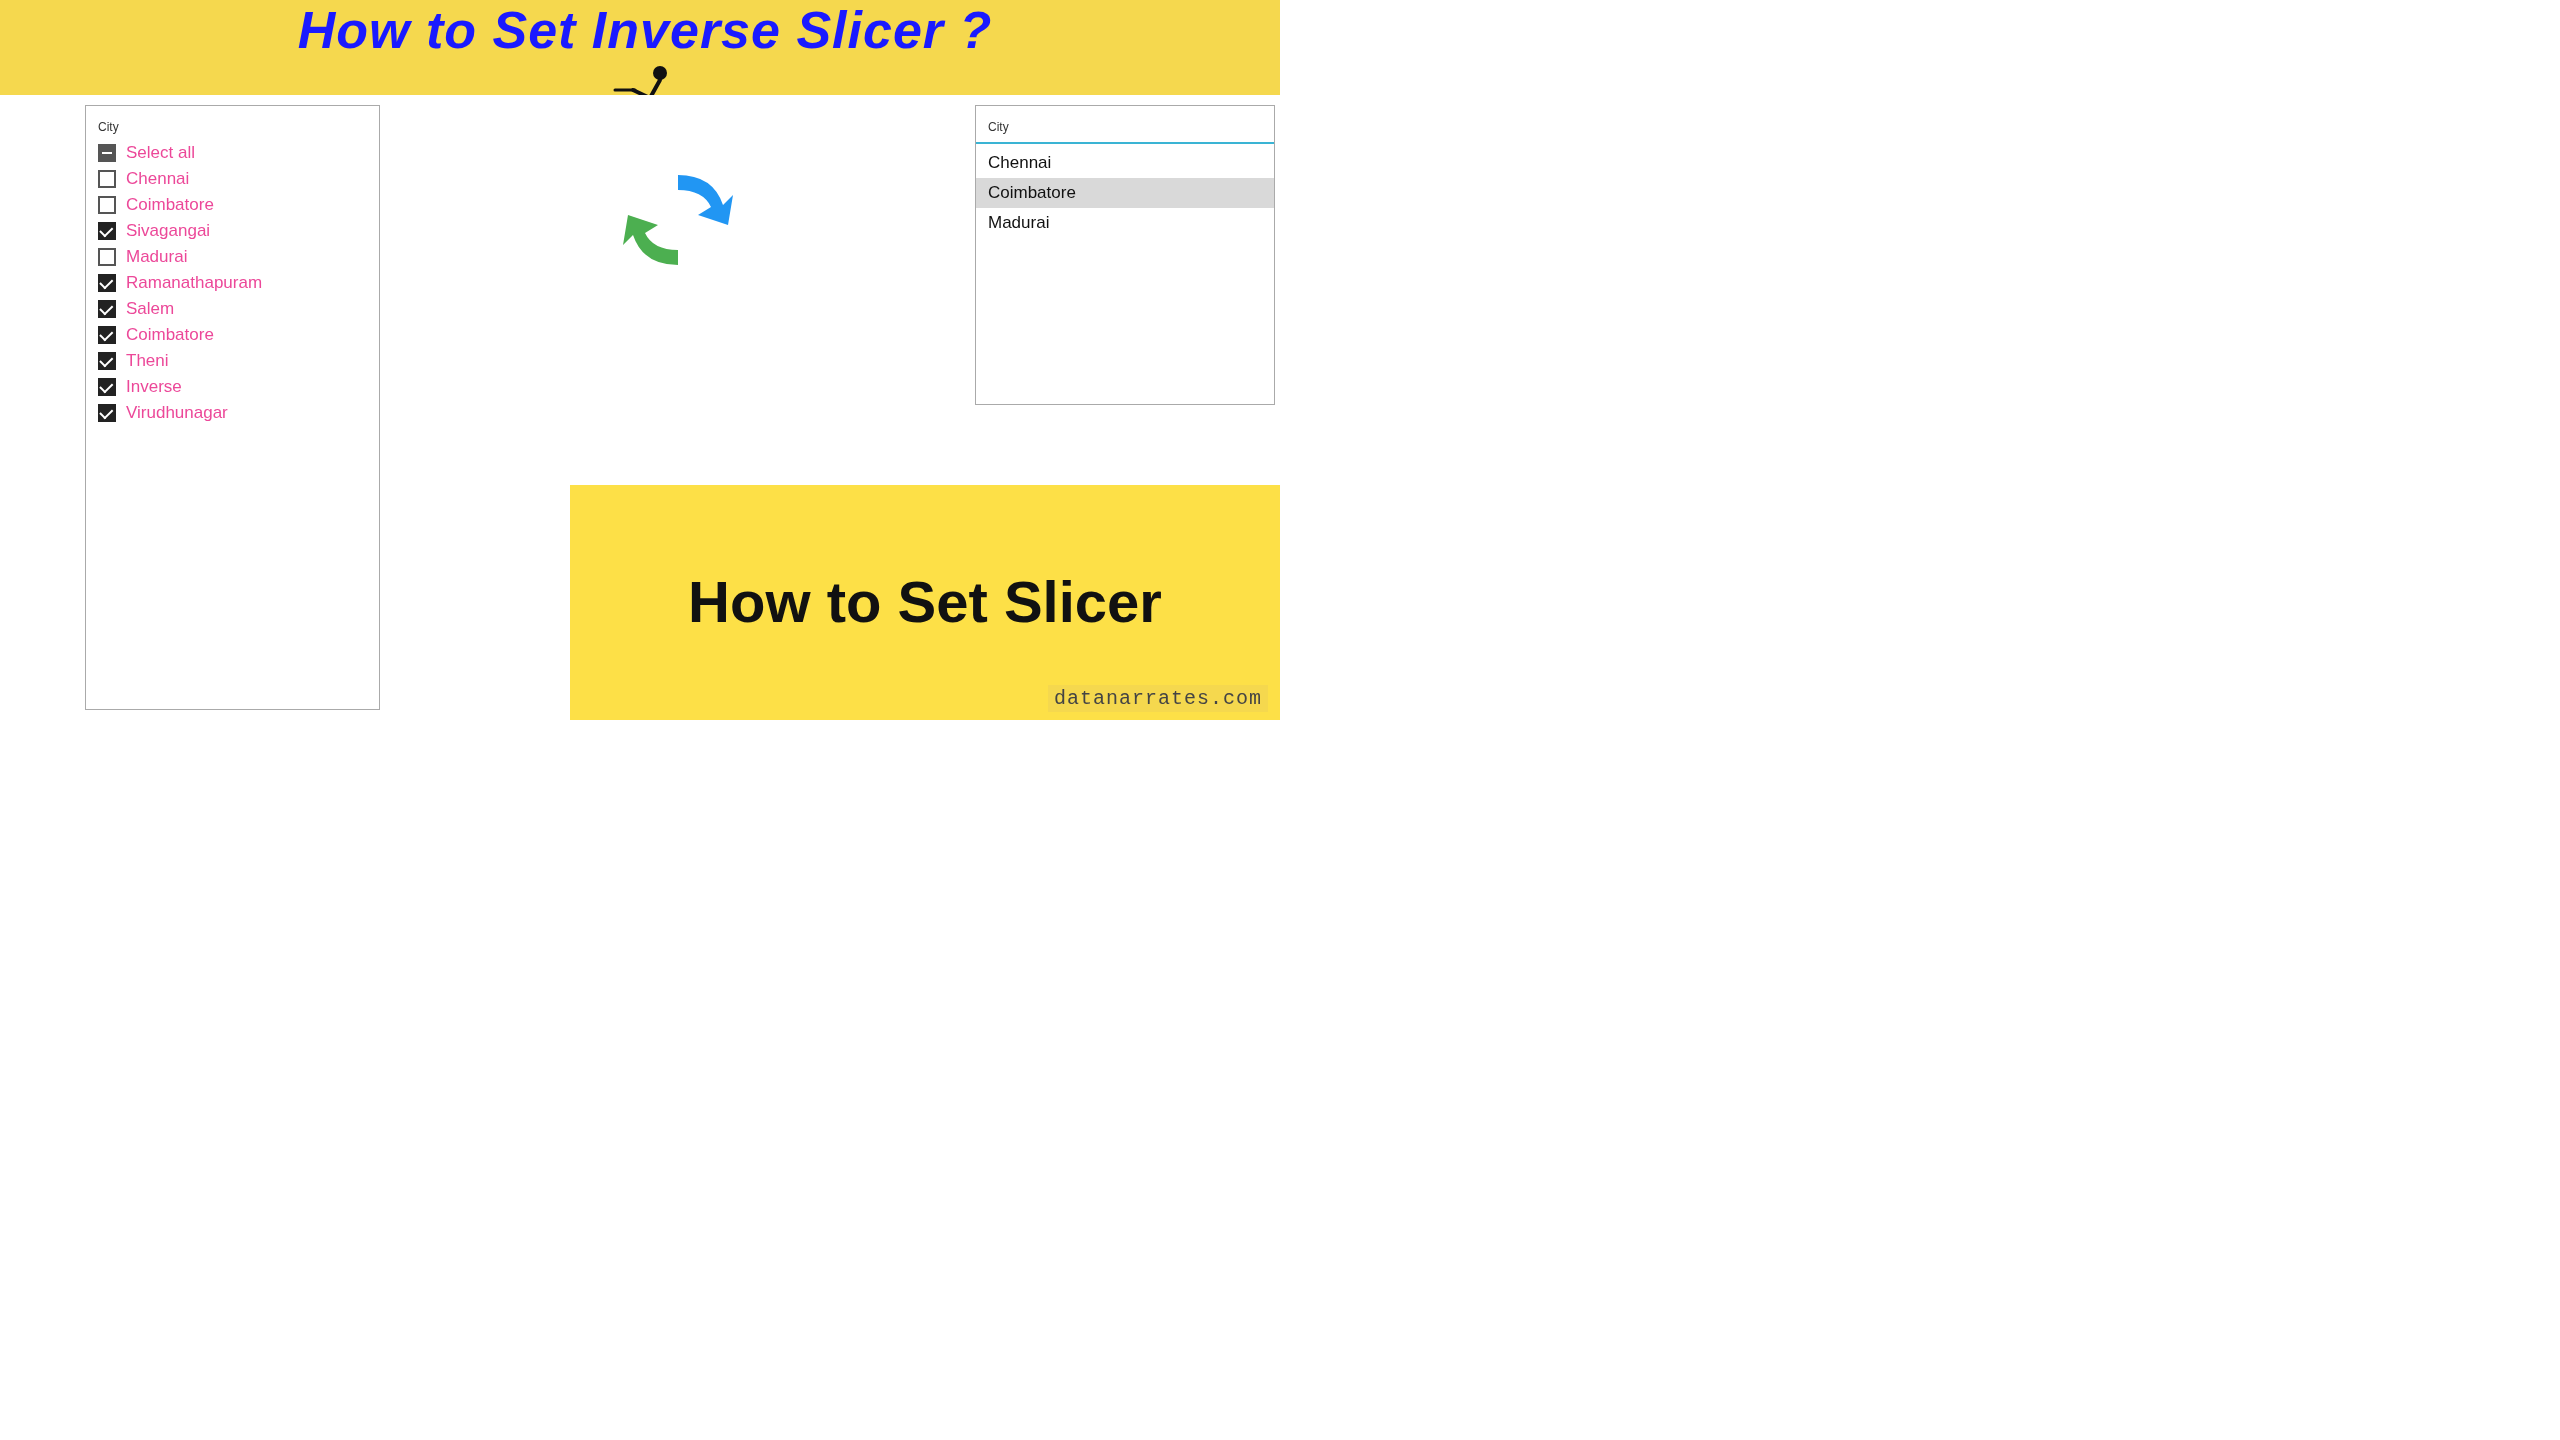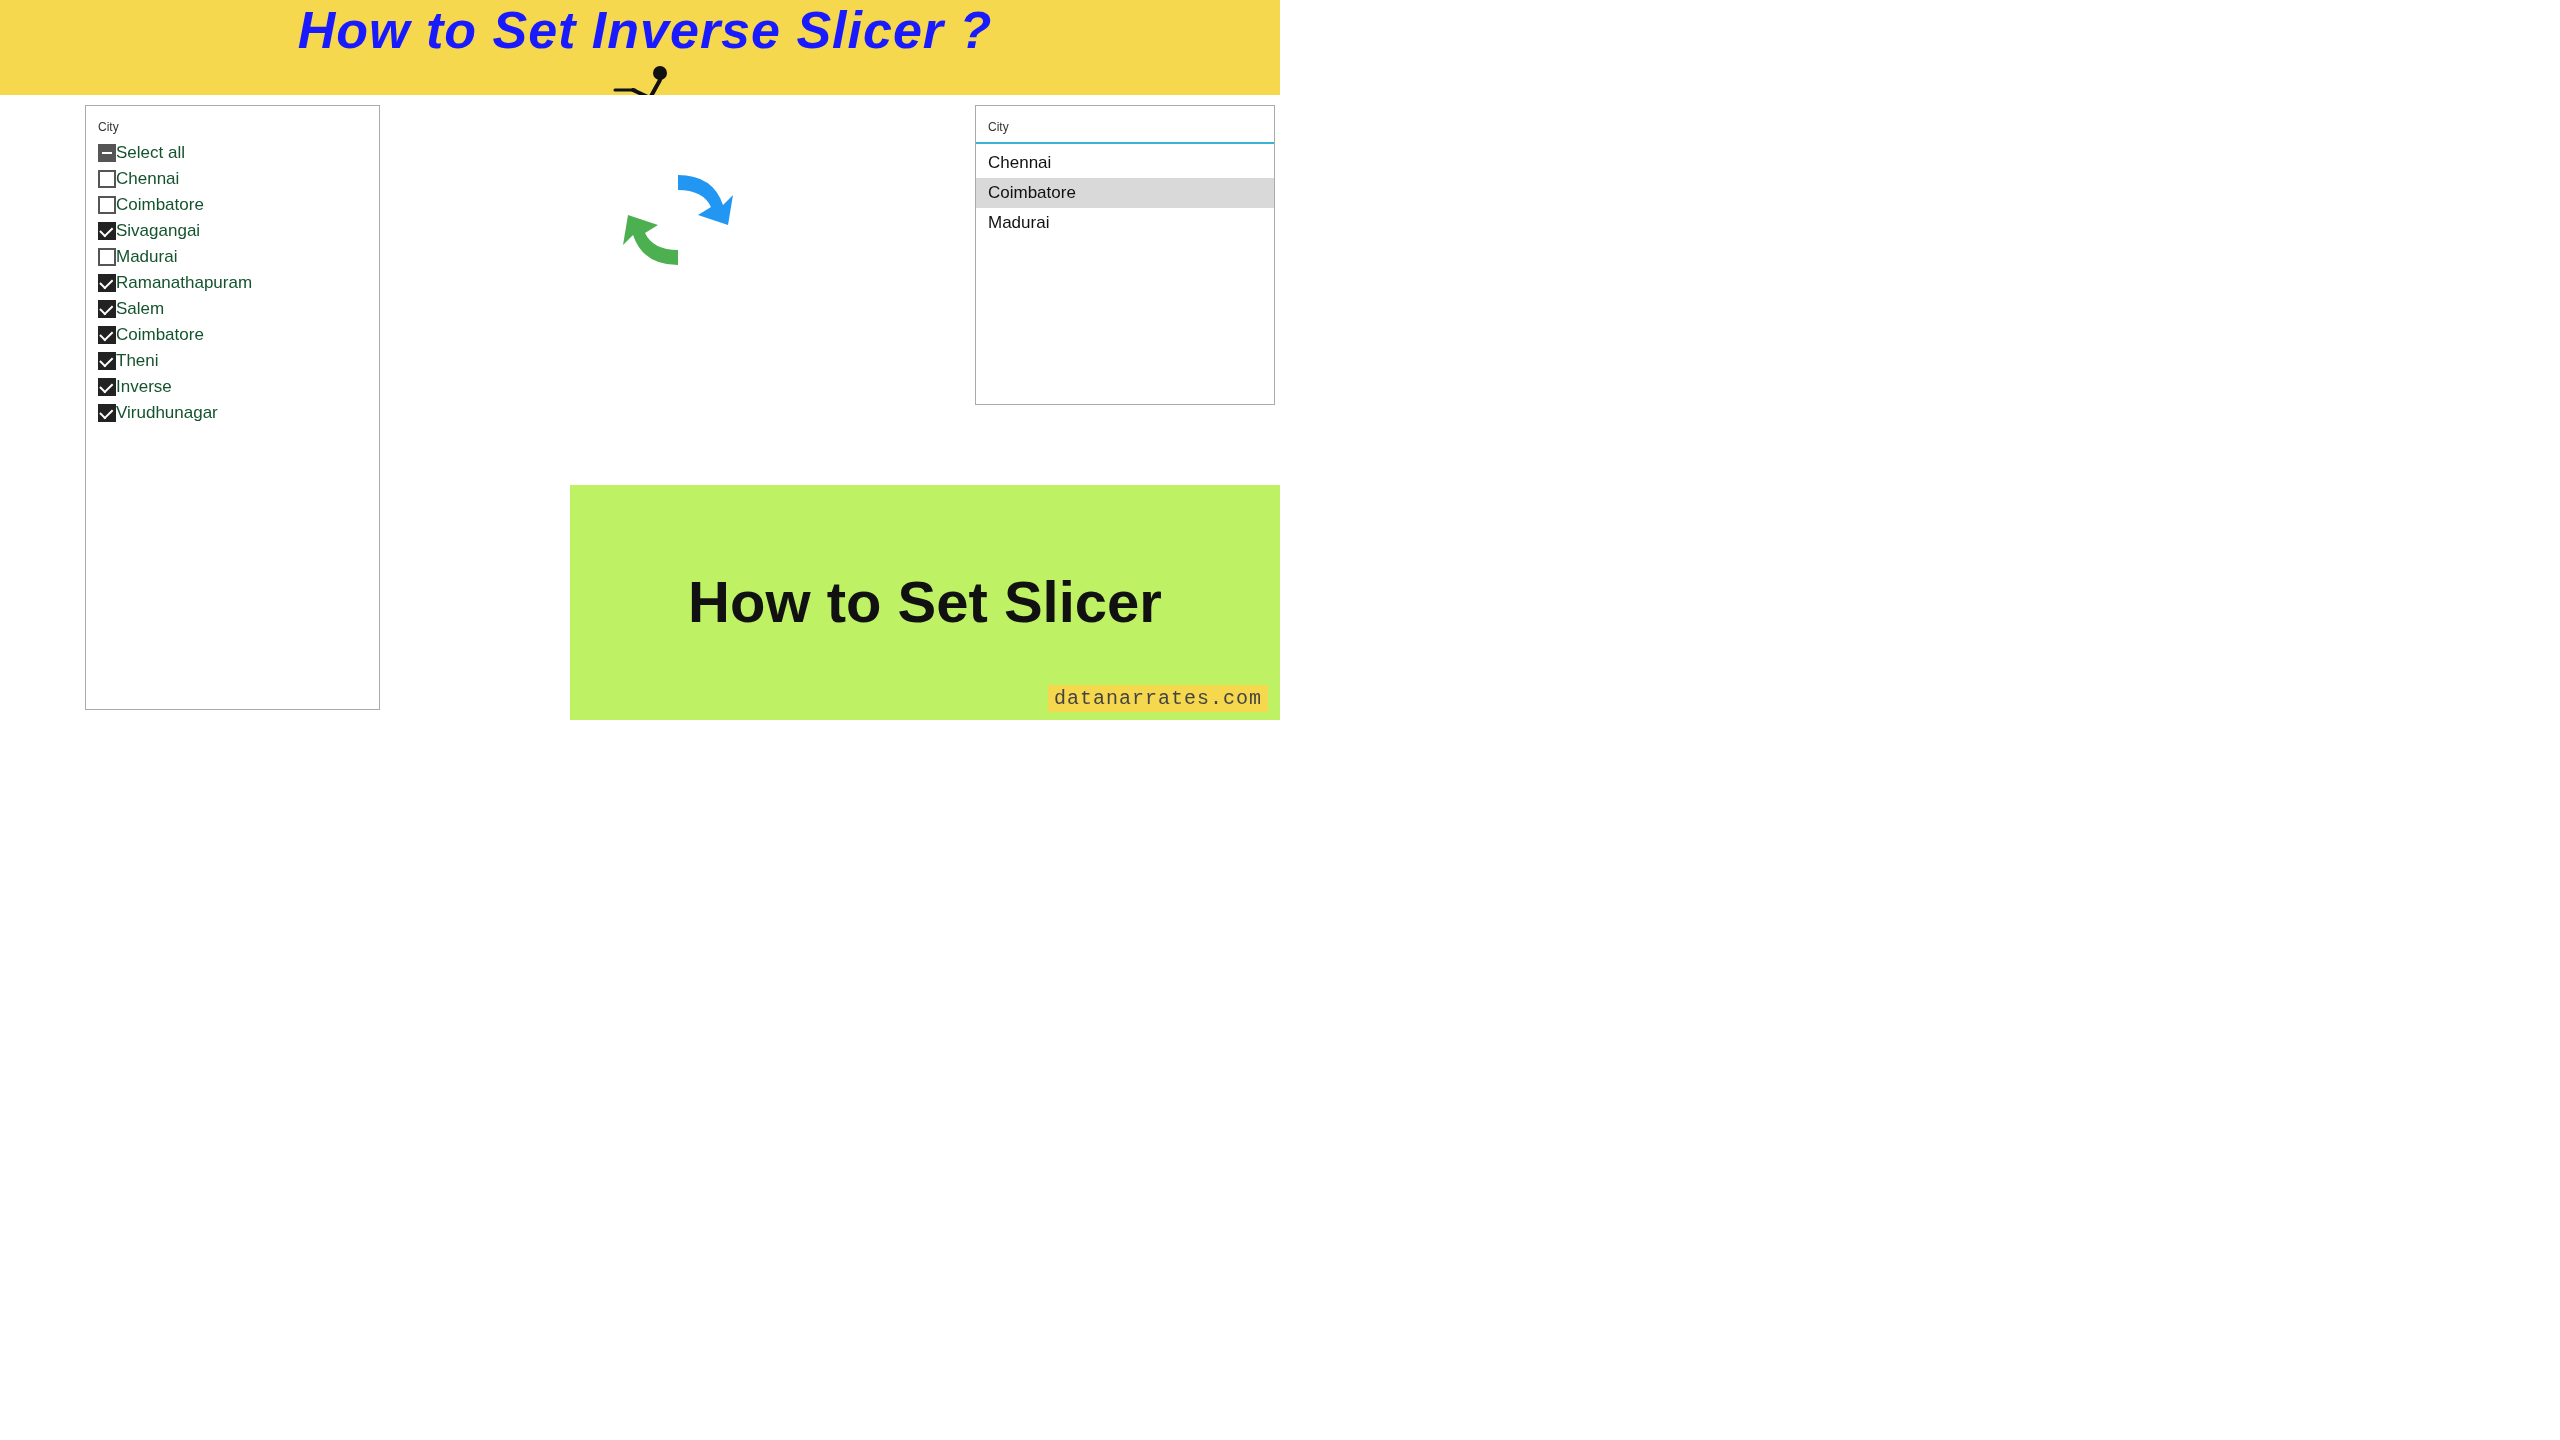--- a/index.html
+++ b/index.html
@@ -67,21 +67,22 @@
       color: #333;
       padding: 4px 12px 6px 12px;
       font-weight: 400;
     }
 
     .slicer-item {
       display: flex;
       align-items: center;
       padding: 3px 12px;
       font-size: 17px;
-      color: #14532d;
+      color: #ec4899;
+      gap: 10px;
     }
 
     .checkbox {
       width: 18px;
       height: 18px;
       border: 2px solid #555;
       display: flex;
       align-items: center;
       justify-content: center;
       flex-shrink: 0;
@@ -160,21 +161,21 @@
       background: #d9d9d9;
     }
 
     
     .bottom-box {
       position: absolute;
       bottom: 0;
       right: 0;
       width: 710px;
       height: 235px;
-      background: #bef264;
+      background: #fde047;
       display: flex;
       align-items: center;
       justify-content: center;
       padding: 20px;
     }
 
     .bottom-text {
       font-size: 58px;
       font-weight: 900;
       color: #111;

